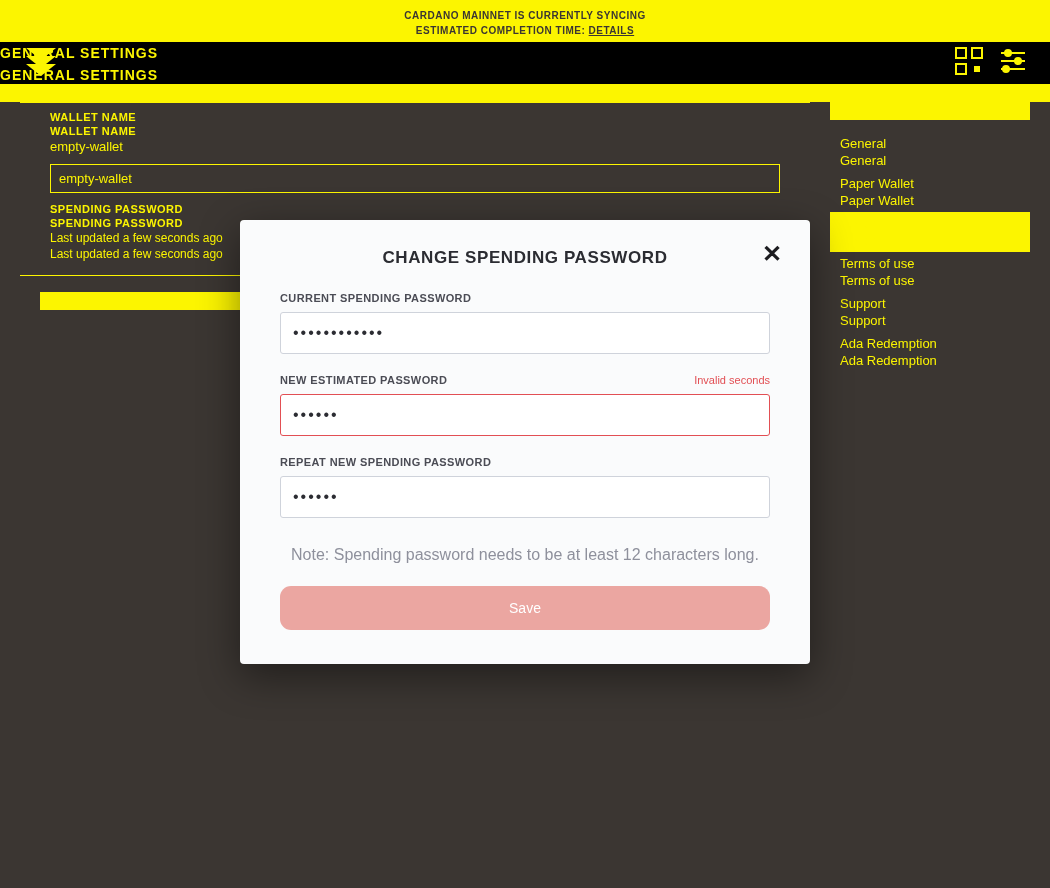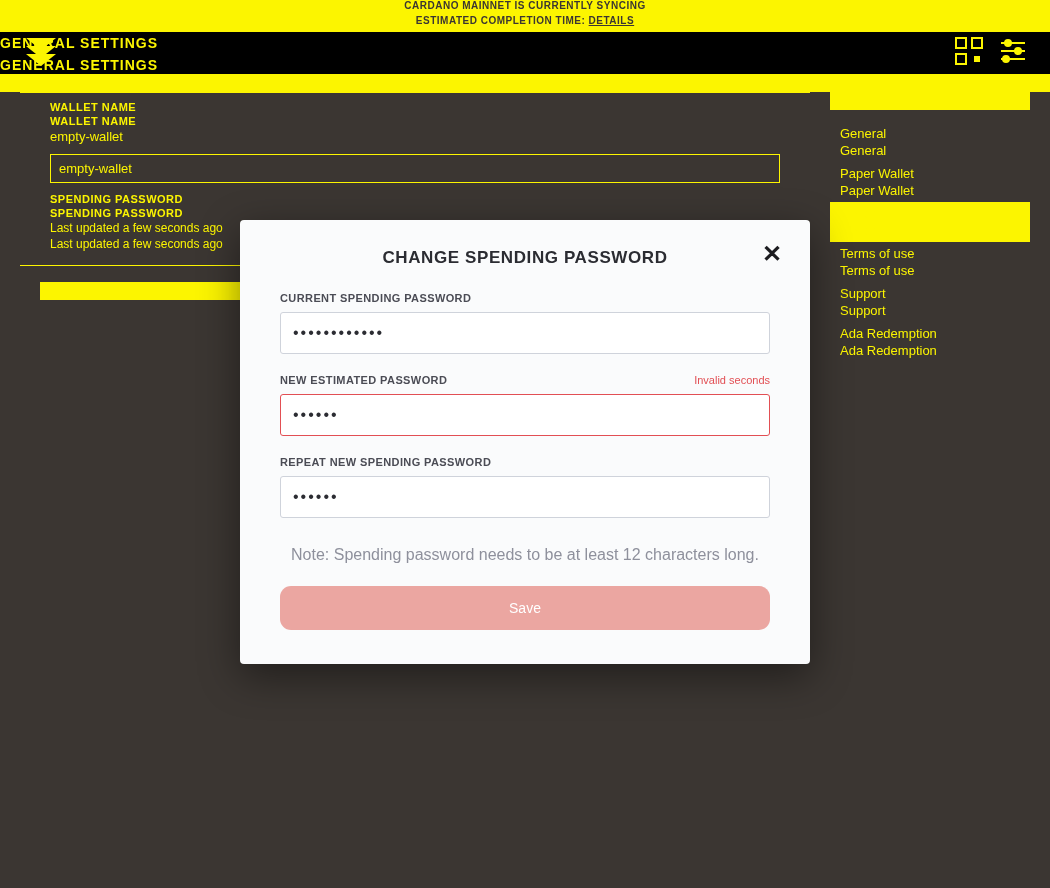--- a/index.html
+++ b/index.html
@@ -1,16 +1,16 @@
 <!DOCTYPE html>
 <html><head>
 <meta charset="utf-8">
 <style>
   html,body{margin:0;padding:0;width:1050px;height:888px;background:#3b3632;font-family:Arial,Helvetica,sans-serif;overflow:hidden;}
-  .banner{background:#fcf500;color:#3b3632;text-align:center;font-size:10px;letter-spacing:.5px;font-weight:700;padding:0 8px 6px;}
+  .banner{background:#fcf500;color:#3b3632;text-align:center;font-size:10px;letter-spacing:.5px;font-weight:700;padding:10px 8px 6px;}
   .banner .line2{font-weight:600;margin-top:4px;}
   .banner .line2 .uline{text-decoration:underline;cursor:pointer;}
   .colbar{background:#000;height:42px;position:relative;}
   .colbar .title{color:#fcf500;font-weight:700;letter-spacing:1px;font-size:14px;text-align:left;line-height:22px;padding-top:0;}
   .colbar .icon-box{position:absolute;top:4px;}
   .colbar .icon-left{left:24px;fill:#fcf500;}
   .colbar .icon-right{right:22px;fill:#fcf500;display:flex;gap:14px;}
   .topstrip{height:18px;background:#fcf500;}
   .layout{display:flex;align-items:flex-start;}
   .main{flex:0 0 810px;box-sizing:border-box;padding:0 0 0 20px;}

